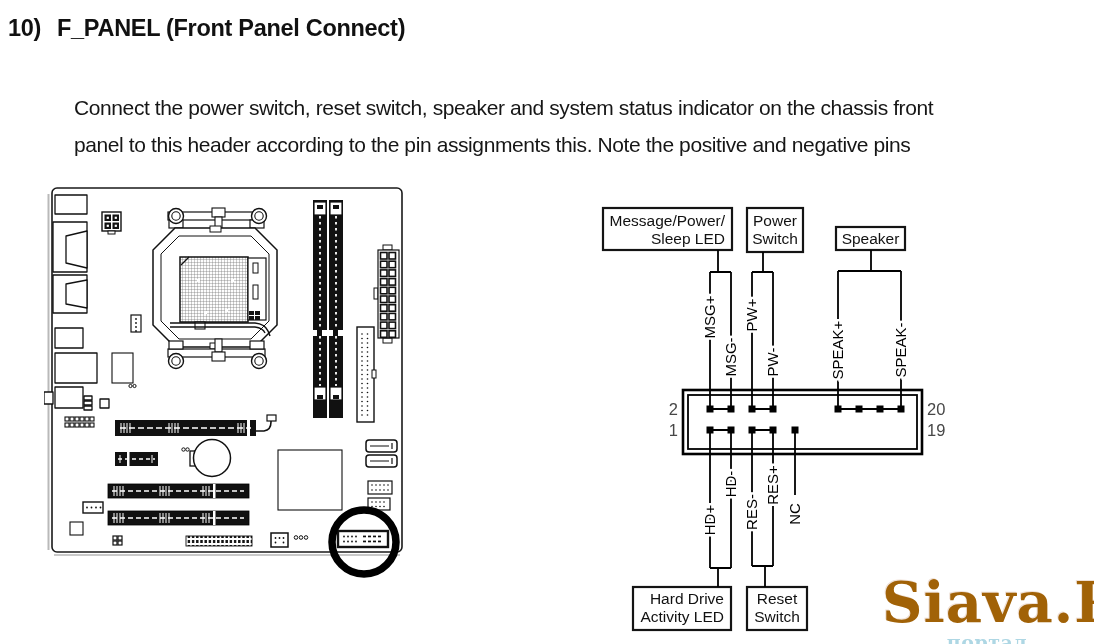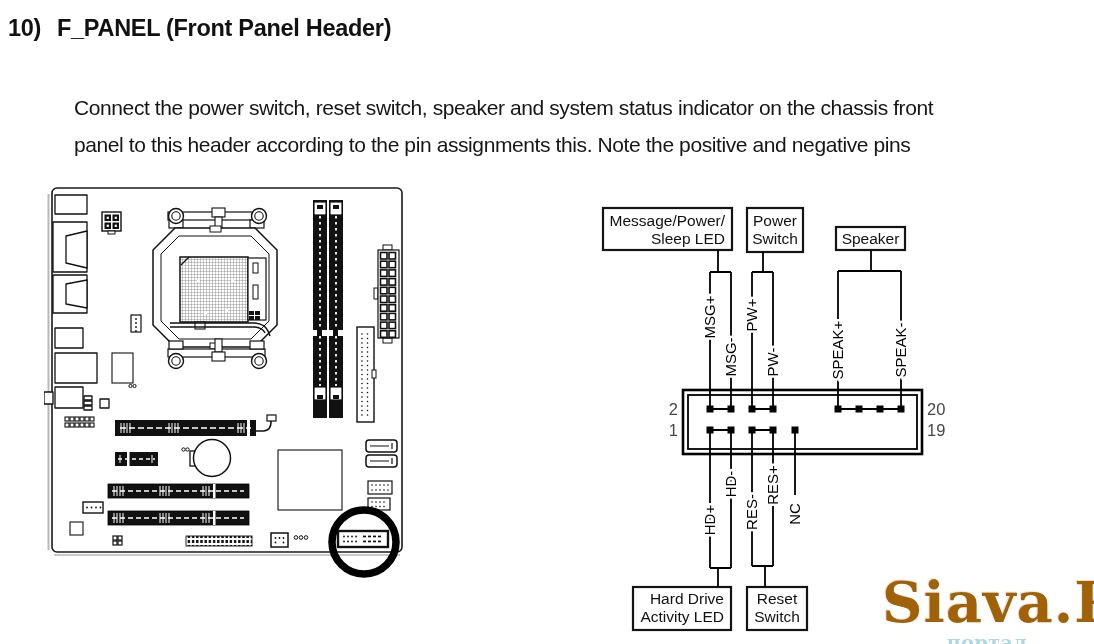--- a/index.html
+++ b/index.html
@@ -25,21 +25,21 @@
   .wm-sub{margin-top:3px;font-size:19px;font-weight:bold;color:#aed7e4;letter-spacing:0.5px;}
   .mb-svg *{vector-effect:none;}
 </style>
 </head>
 <body>
 
 <div class="page">
 
   <div class="heading-row">
     <span class="heading-num">10)</span>
-    <span class="heading-title">F_PANEL (Front Panel Header)</span>
+    <span class="heading-title">F_PANEL (Front Panel Connect)</span>
   </div>
 
   <div class="para">
     <div>Connect the power switch, reset switch, speaker and system status indicator on the chassis front</div>
     <div>panel to this header according to the pin assignments this. Note the positive and negative pins</div>
   </div>
 
   <svg class="mb-svg" width="366" height="401" viewBox="0 0 366 401">
     <defs>
       <pattern id="hatch" width="3" height="3" patternUnits="userSpaceOnUse">

